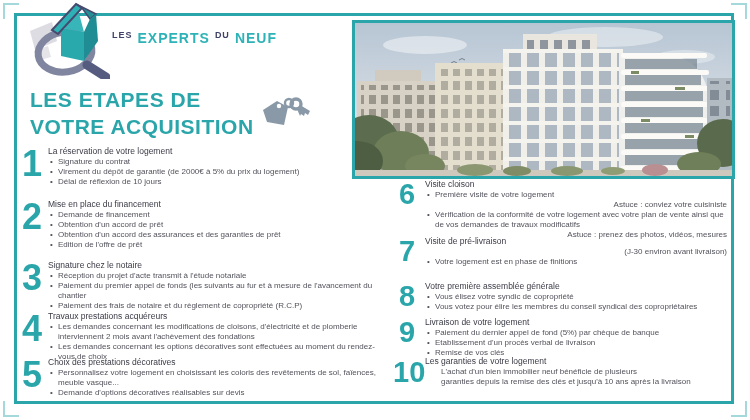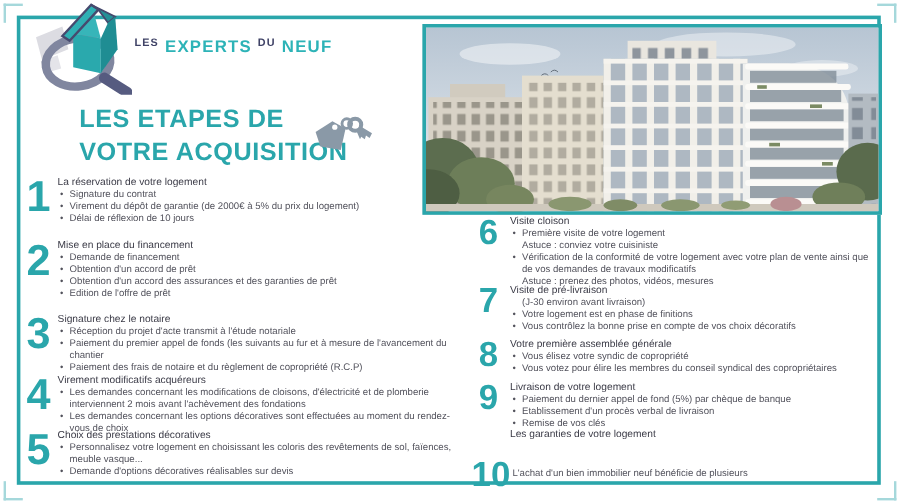--- a/index.html
+++ b/index.html
@@ -26,43 +26,43 @@
   
   .frame{position:absolute;left:14px;top:13px;width:720px;height:391px;
     border:3px solid var(--teal);box-sizing:border-box;}
   
   .logo-icon{position:absolute;left:24px;top:1px;width:86px;height:78px;}
   .logo-text{position:absolute;left:112px;top:30px;display:flex;align-items:flex-start;gap:5px;white-space:nowrap;}
   .logo-sm{font-size:9px;font-weight:bold;color:var(--navy);letter-spacing:1px;}
   .logo-bg{font-size:14px;font-weight:bold;color:var(--teal-bright);letter-spacing:1px;}
   
   .title{position:absolute;left:30px;top:86px;color:var(--teal);font-weight:bold;
-    font-size:21px;line-height:27px;letter-spacing:0.5px;margin-left:36px;}
+    font-size:21px;line-height:27px;letter-spacing:0.5px;}
   .keys{position:absolute;left:258px;top:94px;width:54px;height:38px;}
   
   .photo-frame{position:absolute;left:352px;top:20px;width:377px;height:153px;
     border:3px solid var(--teal);box-sizing:content-box;background:#dfe6ec;}
   .photo-frame svg{display:block;}
   
   .step{position:absolute;display:flex;align-items:flex-start;}
   .step.left{left:20px;}
   .step.right{left:393px;}
   .step-num{flex:none;text-align:center;font-weight:bold;color:var(--teal);line-height:0.9;margin-top:2px;}
   .step.left .step-num{width:24px;font-size:36px;}
   .step.right .step-num{width:28px;font-size:29px;}
   .step-body{margin-left:4px;}
   .step.left .step-body{width:342px;}
   .step.right .step-body{width:302px;}
   .step-heading{font-size:8.5px;font-weight:normal;color:var(--ink);margin-bottom:1px;}
   ul.items{list-style:none;margin:0;padding:0;font-size:8px;color:var(--body);line-height:10px;}
   ul.items li{position:relative;}
   ul.items li.b{padding-left:10px;}
   ul.items li.b::before{content:"\2022";position:absolute;left:2px;color:var(--body);}
-  ul.items li.i{padding-left:10px;}
-  ul.items li.p{padding-left:2px;margin-top:24px;}
+  ul.items li.i{padding-left:10px;text-align:right;}
+  ul.items li.p{padding-left:16px;}
 </style>
 </head>
 <body>
 
 <div class="canvas">
 
   <div class="bk tl"></div>
   <div class="bk tr"></div>
   <div class="bk bl"></div>
   <div class="bk br"></div>
@@ -229,21 +229,21 @@
           <ul class="items">
             <li class="b">Réception du projet d'acte transmit à l'étude notariale</li>
             <li class="b">Paiement du premier appel de fonds (les suivants au fur et à mesure de l'avancement du chantier</li>
             <li class="b">Paiement des frais de notaire et du règlement de copropriété (R.C.P)</li>
           </ul>
         </div>
       </div>
       <div class="step left" style="top: 311px;">
         <div class="step-num">4</div>
         <div class="step-body">
-          <div class="step-heading">Virement modificatifs acquéreurs</div>
+          <div class="step-heading">Travaux prestations acquéreurs</div>
           <ul class="items">
             <li class="b">Les demandes concernant les modifications de cloisons, d'électricité et de plomberie interviennent 2 mois avant l'achèvement des fondations</li>
             <li class="b">Les demandes concernant les options décoratives sont effectuées au moment du rendez-vous de choix</li>
           </ul>
         </div>
       </div>
       <div class="step left" style="top: 357px;">
         <div class="step-num">5</div>
         <div class="step-body">
           <div class="step-heading">Choix des prestations décoratives</div>
@@ -267,21 +267,20 @@
           </ul>
         </div>
       </div>
       <div class="step right" style="top: 236px;">
         <div class="step-num">7</div>
         <div class="step-body">
           <div class="step-heading">Visite de pré-livraison</div>
           <ul class="items">
             <li class="i">(J-30 environ avant livraison)</li>
             <li class="b">Votre logement est en phase de finitions</li>
-            <li class="b">Vous contrôlez la bonne prise en compte de vos choix décoratifs</li>
           </ul>
         </div>
       </div>
       <div class="step right" style="top: 281px;">
         <div class="step-num">8</div>
         <div class="step-body">
           <div class="step-heading">Votre première assemblée générale</div>
           <ul class="items">
             <li class="b">Vous élisez votre syndic de copropriété</li>
             <li class="b">Vous votez pour élire les membres du conseil syndical des copropriétaires</li>

